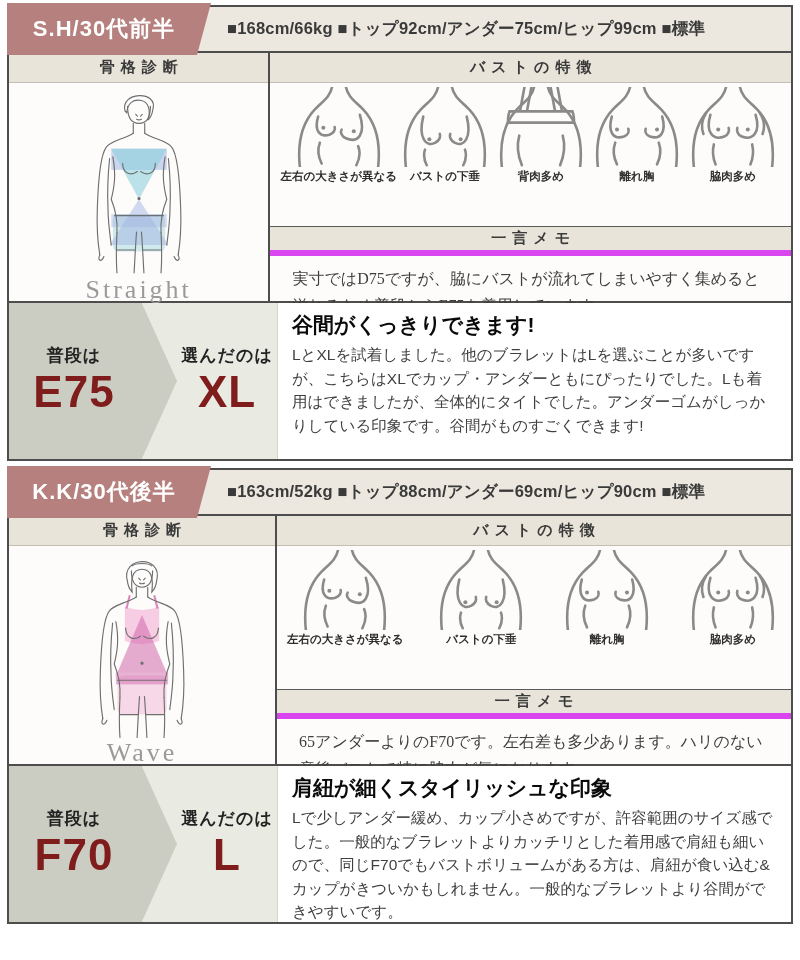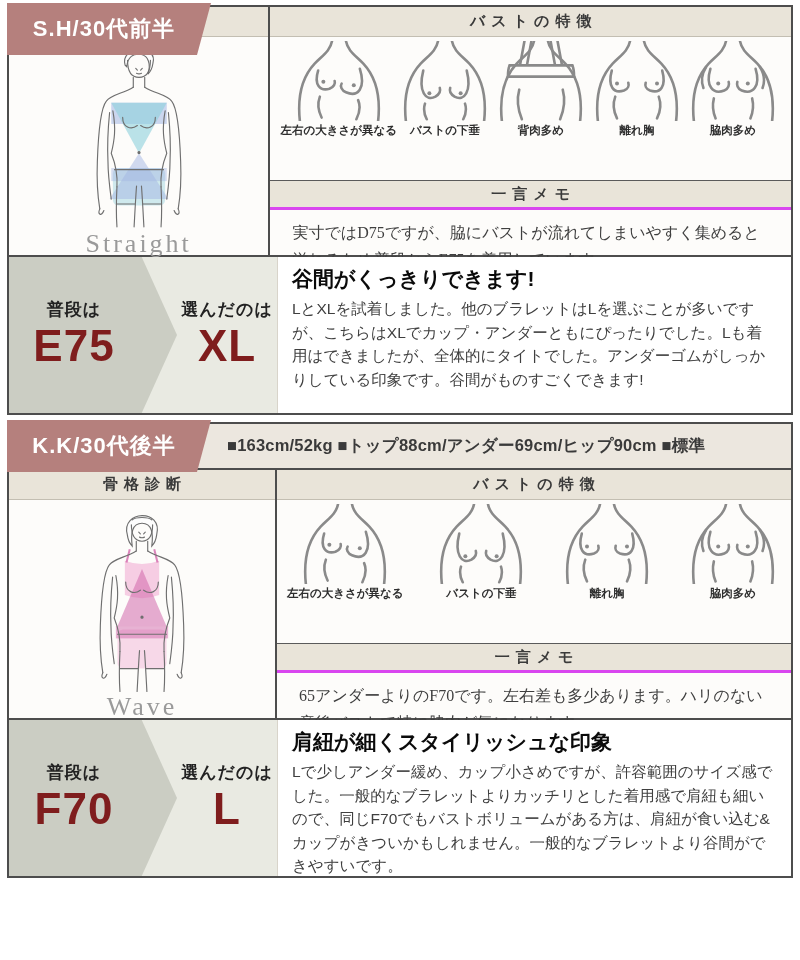--- a/index.html
+++ b/index.html
@@ -17,21 +17,21 @@
   .stats{font-weight:bold;font-size:16.5px;letter-spacing:0.2px;color:#3a3a3a;white-space:nowrap;}
   .badge{position:absolute;top:-4px;left:-2px;width:204px;height:52px;background:var(--badge_bg);
     clip-path:polygon(0 0,100% 0,calc(100% - 14px) 100%,0 100%);
     display:flex;align-items:center;justify-content:center;color:#fff;font-weight:bold;font-size:22px;letter-spacing:1px;padding-right:10px;}
   
   .main-row{display:flex;height:248px;}
   .col-left{width:268px;border-right:2px solid var(--border_dark);display:flex;flex-direction:column;background:var(--content_bg);}
   .col-right{flex:1;display:flex;flex-direction:column;background:var(--content_bg);font-family:Liberation Serif, serif;}
   .bar{height:30px;background:var(--bar_bg);display:flex;align-items:center;justify-content:center;
     font-size:15px;font-weight:bold;letter-spacing:0.4em;text-indent:0.4em;color:#3a3a3a;border-bottom:1px solid #c3beb2;flex:none;}
-  .bar.dark{border-top:1px solid #5a5a5a;border-bottom:3px solid #d946ef;margin-top:36px;}
+  .bar.dark{border-top:1px solid #5a5a5a;border-bottom:6px solid #d946ef;margin-top:36px;}
   .figure-area{flex:1;display:flex;flex-direction:column;align-items:center;justify-content:flex-start;padding-top:2px;}
   .figure-area svg{display:block;}
   .figure-label{font-family:"Liberation Serif","DejaVu Serif",serif;font-size:26px;color:var(--label_gray);letter-spacing:3px;margin-top:-6px;}
   
   .bust-row{height:122px;display:flex;align-items:flex-end;justify-content:space-between;padding:4px 10px 6px;}
   .bust-item{display:flex;flex-direction:column;align-items:center;}
   .bust-label{font-size:11.5px;font-weight:bold;white-space:nowrap;color:#2e2e2e;margin-top:2px;}
   .memo-text{flex:1;padding:9px 22px;font-size:16px;line-height:1.7;color:#3f3f3f;}
   
   .bottom-row{display:flex;height:158px;border-top:2px solid var(--border_dark);}
@@ -49,20 +49,23 @@
 </style>
 </head>
 <body>
 
 <div class="page">
 
   <div class="section">
     <div class="badge">
       <span>S.H/30代前半</span>
     </div>
+    <div class="header-row">
+      <span class="stats">■168cm/66kg ■トップ92cm/アンダー75cm/ヒップ99cm ■標準</span>
+    </div>
 
     <div class="main-row">
       <div class="col-left">
         <div class="bar">骨格診断</div>
         <div class="figure-area">
           <svg width="196" height="196" viewBox="0 0 200 240">
 
             <rect x="66" y="78" width="68" height="26" opacity="0.55" fill="#a3b6e3"></rect>
             <polygon points="66,78 134,78 100,140" opacity="0.6" fill="#8ed0dc"></polygon>
             <rect x="68" y="158" width="64" height="46" rx="7" opacity="0.42" fill="#8ed0dc"></rect>

